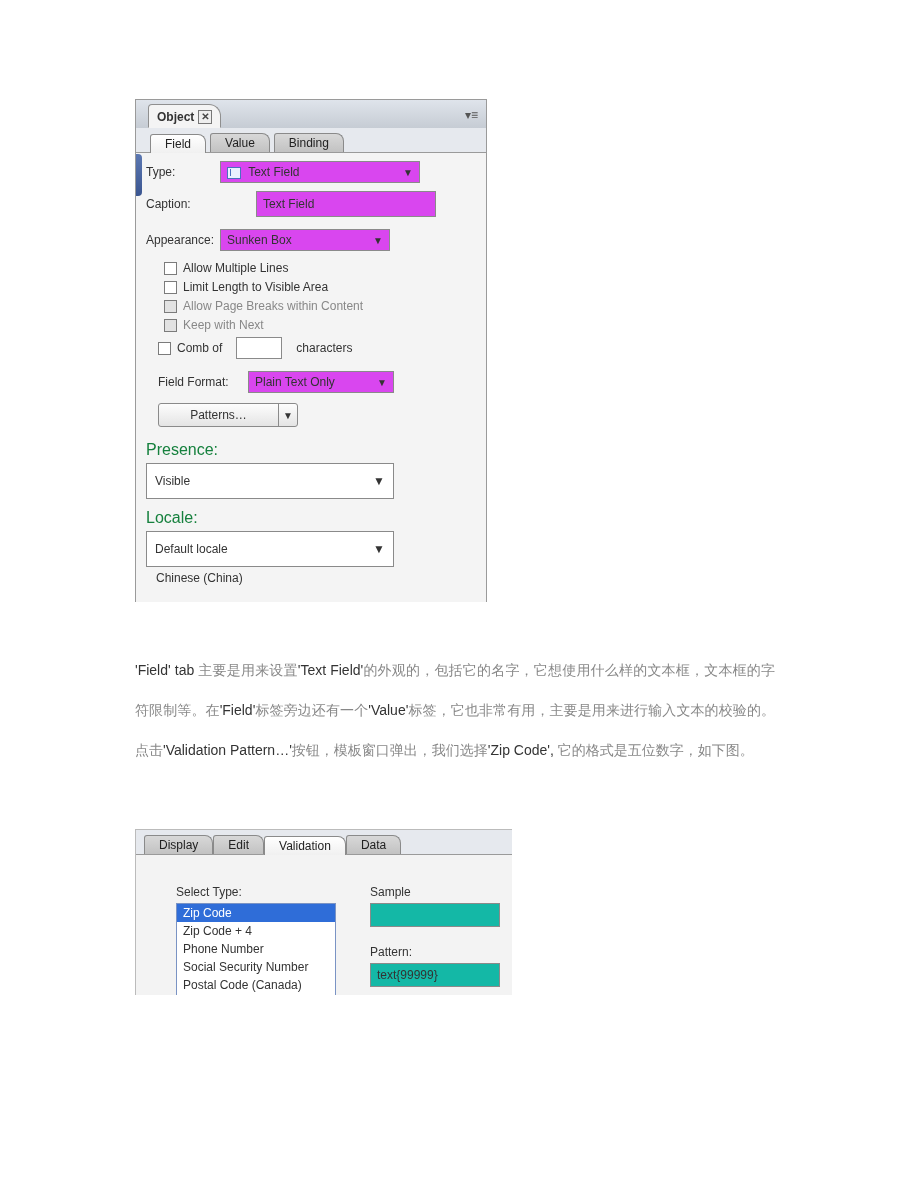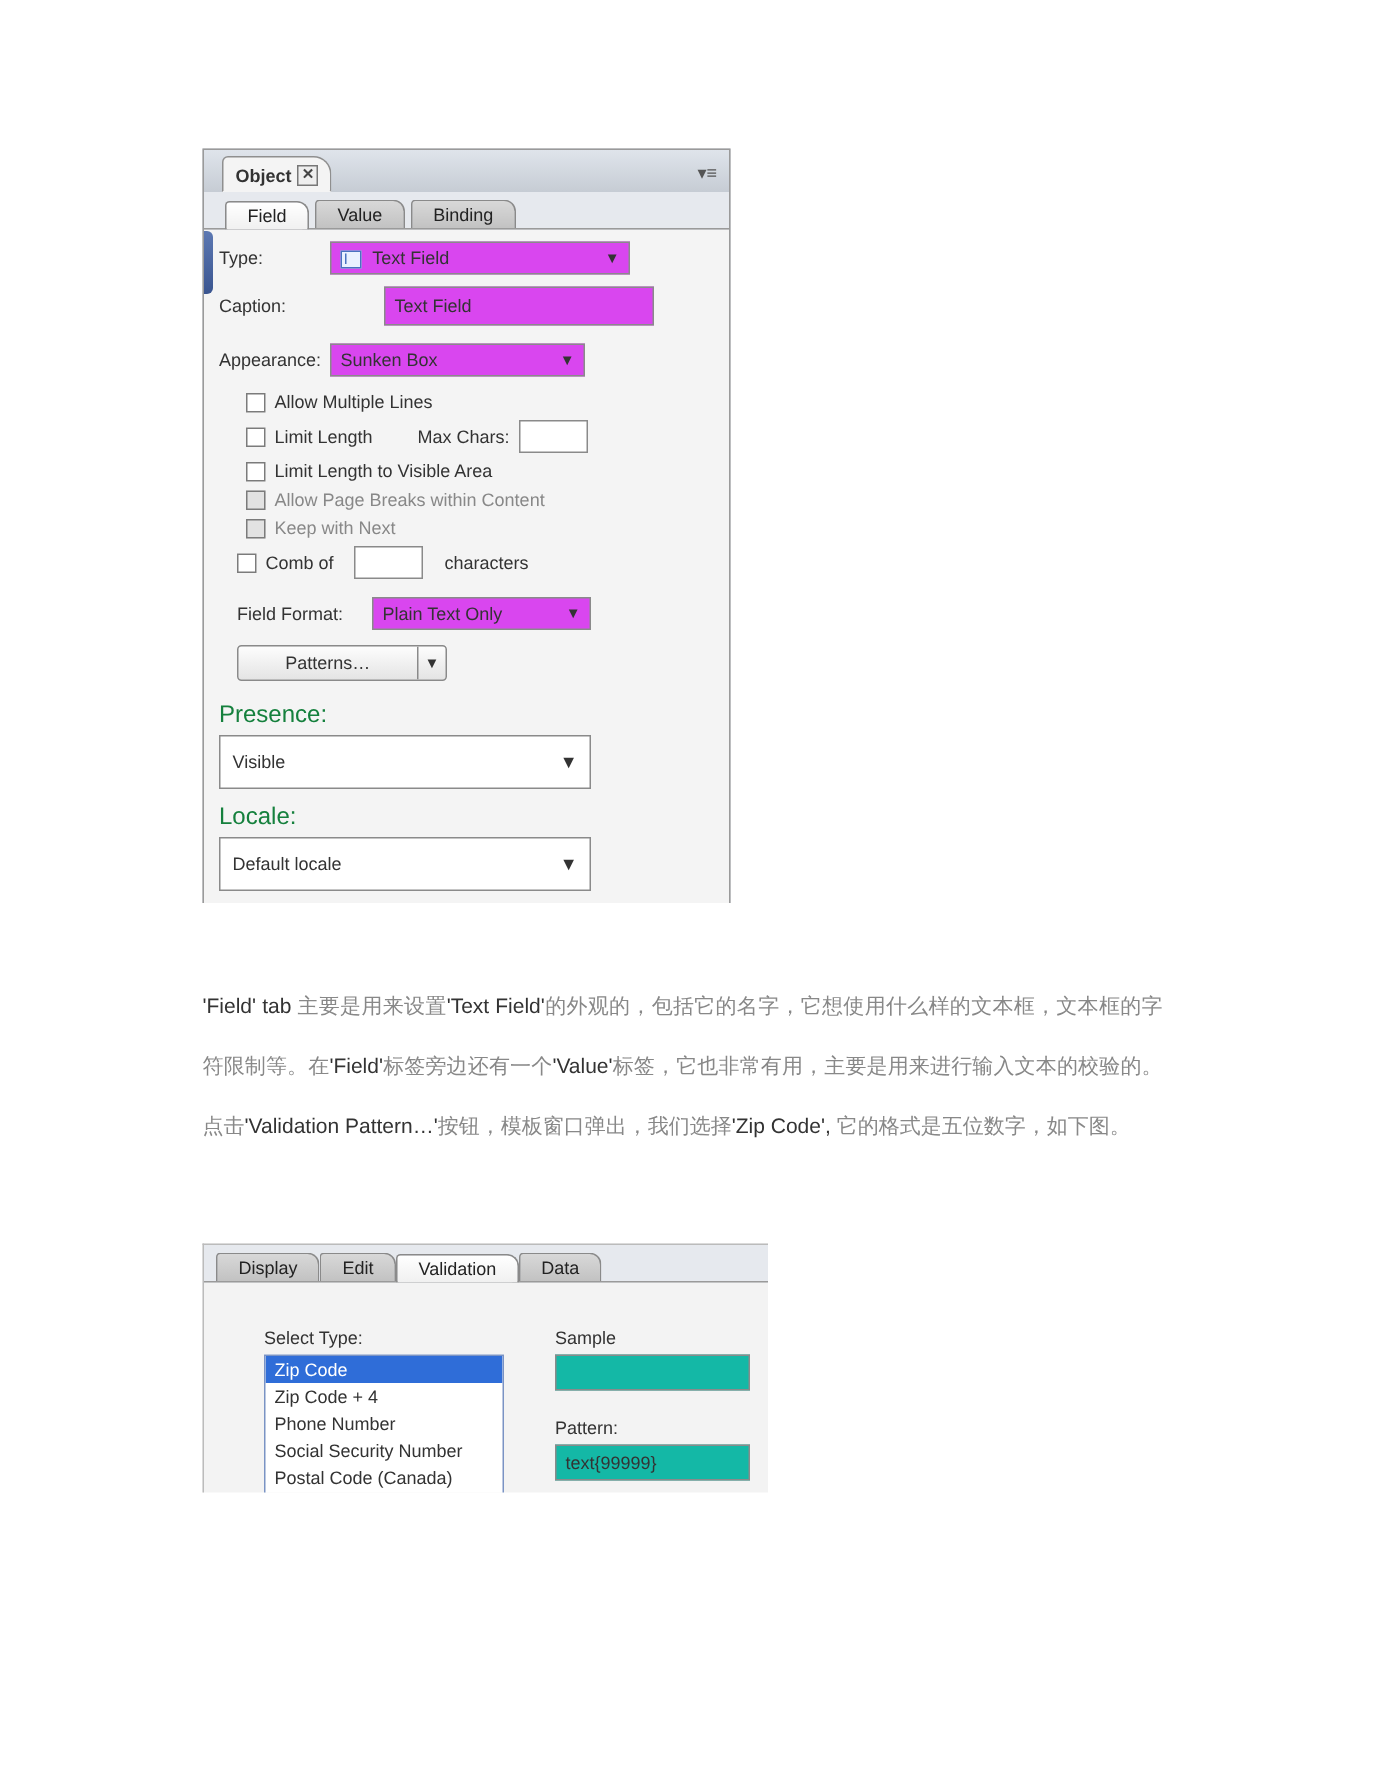--- a/index.html
+++ b/index.html
@@ -352,26 +352,20 @@
           <span>Sunken Box</span>
           <span class="caret">▼</span>
         </div>
       </div>
 
       <div class="check-row">
         <span class="cb"></span>
         <span>Allow Multiple Lines</span>
       </div>
 
-      <div class="check-row">
-        <span class="cb"></span>
-        <span>Limit Length</span>
-        <span style="margin-left:24px;">Max Chars:</span>
-        <span class="small-input"></span>
-      </div>
 
       <div class="check-row">
         <span class="cb"></span>
         <span>Limit Length to Visible Area</span>
       </div>
 
       <div class="check-row disabled">
         <span class="cb disabled"></span>
         <span>Allow Page Breaks within Content</span>
       </div>
@@ -407,20 +401,21 @@
       <div class="wide-combo" style="width:248px;margin-bottom:10px;">
         <span>Visible</span>
         <span class="caret">▼</span>
       </div>
 
       <div class="sublabel">Locale:</div>
       <div class="wide-combo" style="width:248px;">
         <span>Default locale</span>
         <span class="caret">▼</span>
       </div>
+      <div class="locale-readout">Chinese (China)</div>
     </div>
   </div>
 
   <div class="para">
     <span class="latin">'Field' tab </span><span>主要是用来设置</span><span class="latin">'Text Field'</span><span>的外观的，包括它的名字，它想使用什么样的文本框，文本框的字符限制等。在</span><span class="latin">'Field'</span><span>标签旁边还有一个</span><span class="latin">'Value'</span><span>标签，它也非常有用，主要是用来进行输入文本的校验的。点击</span><span class="latin">'Validation Pattern…'</span><span>按钮，模板窗口弹出，我们选择</span><span class="latin">'Zip Code', </span><span>它的格式是五位数字，如下图。</span>
   </div>
 
   <div class="panel2-wrap">
     <div class="tabs-row2">
       <div class="sheet-tab">Display</div>

